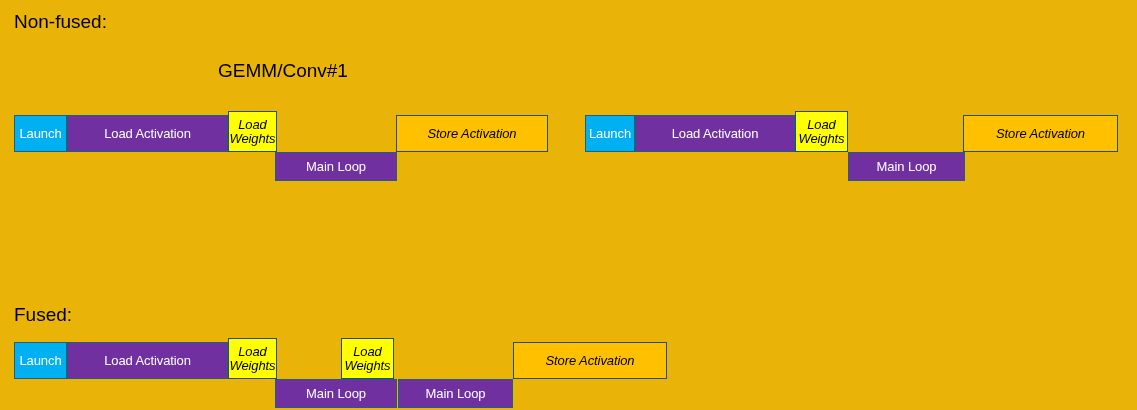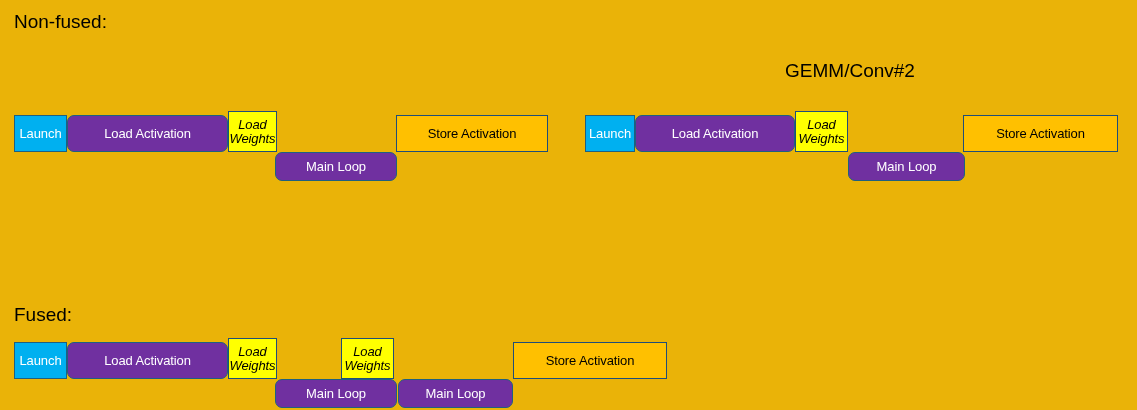--- a/index.html
+++ b/index.html
@@ -43,32 +43,32 @@
     align-items: center;
     justify-content: center;
     font-size: 13px;
     line-height: 1.05;
     text-align: center;
     white-space: pre-line;
     overflow: hidden;
     letter-spacing: -0.1px;
   }
   .bar.c-launch   { background: #00b0f0; color: #ffffff; text-align: right; }
-  .bar.c-purple   { background: #7030a0; color: #ffffff; border-radius: 7px; }
+  .bar.c-purple   { background: #7030a0; color: #ffffff; }
   .bar.c-yellow   { background: #ffff00; color: #000000; font-style: italic; }
-  .bar.c-orange   { background: #ffc000; color: #000000; }
+  .bar.c-orange   { background: #ffc000; color: #000000; font-style: italic; }
   .bar.c-yellow, .bar.c-orange { border-color: #1f4e79; }
   .bar.c-purple, .bar.c-launch { border-color: #1f6080; }
 </style>
 </head>
 <body>
 
 <div id="canvas" style="width: 1137px; height: 410px; background: #eab308; padding-left: 12px;">
     <div class="section-label" style="left: 14px; top: 12px;">Non-fused:</div>
-    <div class="group-title" style="left: 850px; top: 61px;">GEMM/Conv#2</div>
+    <div class="group-title" style="left: 283px; top: 61px;">GEMM/Conv#1</div>
     <div class="bar c-launch" style="left: 14px; top: 115px; width: 53px; height: 37px;">Launch</div>
     <div class="bar c-purple" style="left: 67px; top: 115px; width: 161px; height: 37px;">Load Activation</div>
     <div class="bar c-yellow" style="left: 228px; top: 111px; width: 49px; height: 41px;">Load
 Weights</div>
     <div class="bar c-orange" style="left: 396px; top: 115px; width: 152px; height: 37px;">Store Activation</div>
     <div class="bar c-purple" style="left: 275px; top: 152px; width: 122px; height: 29px;">Main Loop</div>
     <div class="bar c-launch" style="left: 585px; top: 115px; width: 50px; height: 37px;">Launch</div>
     <div class="bar c-purple" style="left: 635px; top: 115px; width: 160px; height: 37px;">Load Activation</div>
     <div class="bar c-yellow" style="left: 795px; top: 111px; width: 53px; height: 41px;">Load
 Weights</div>

